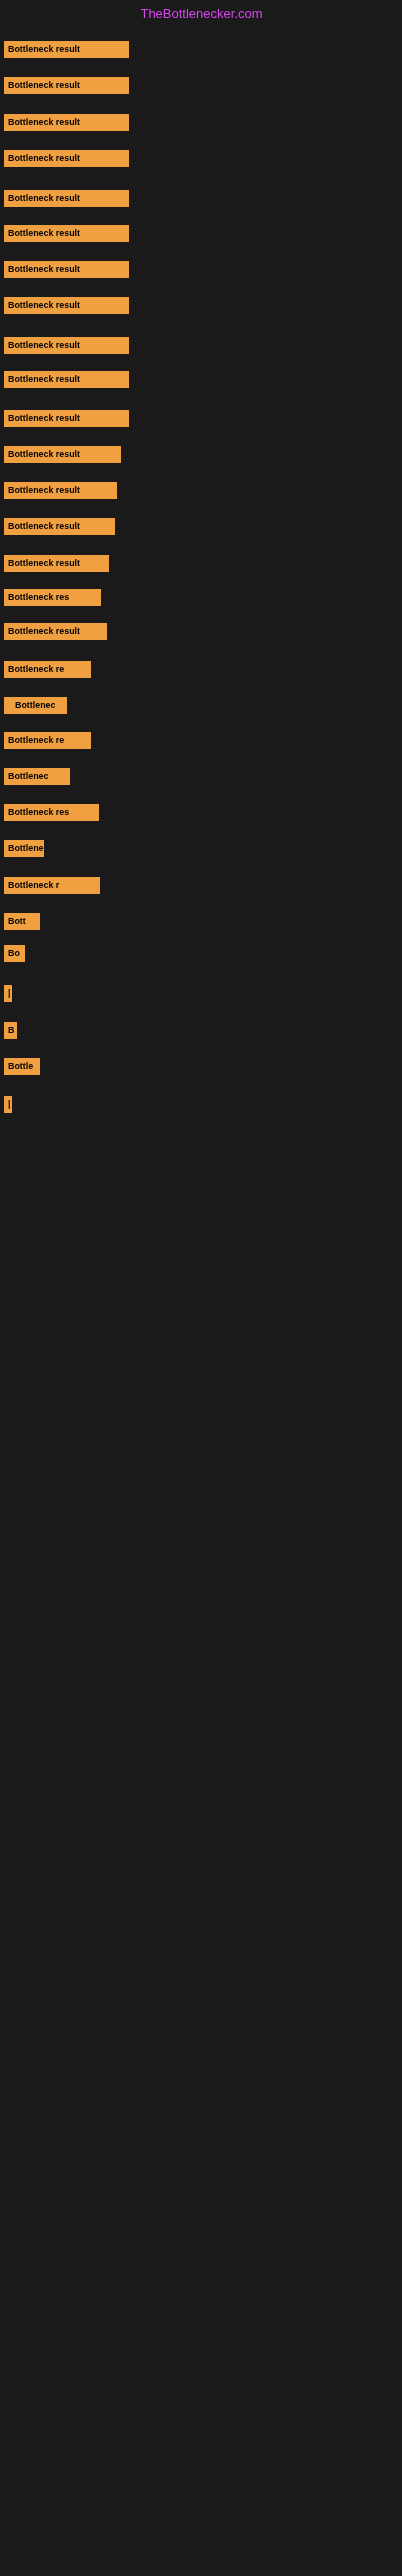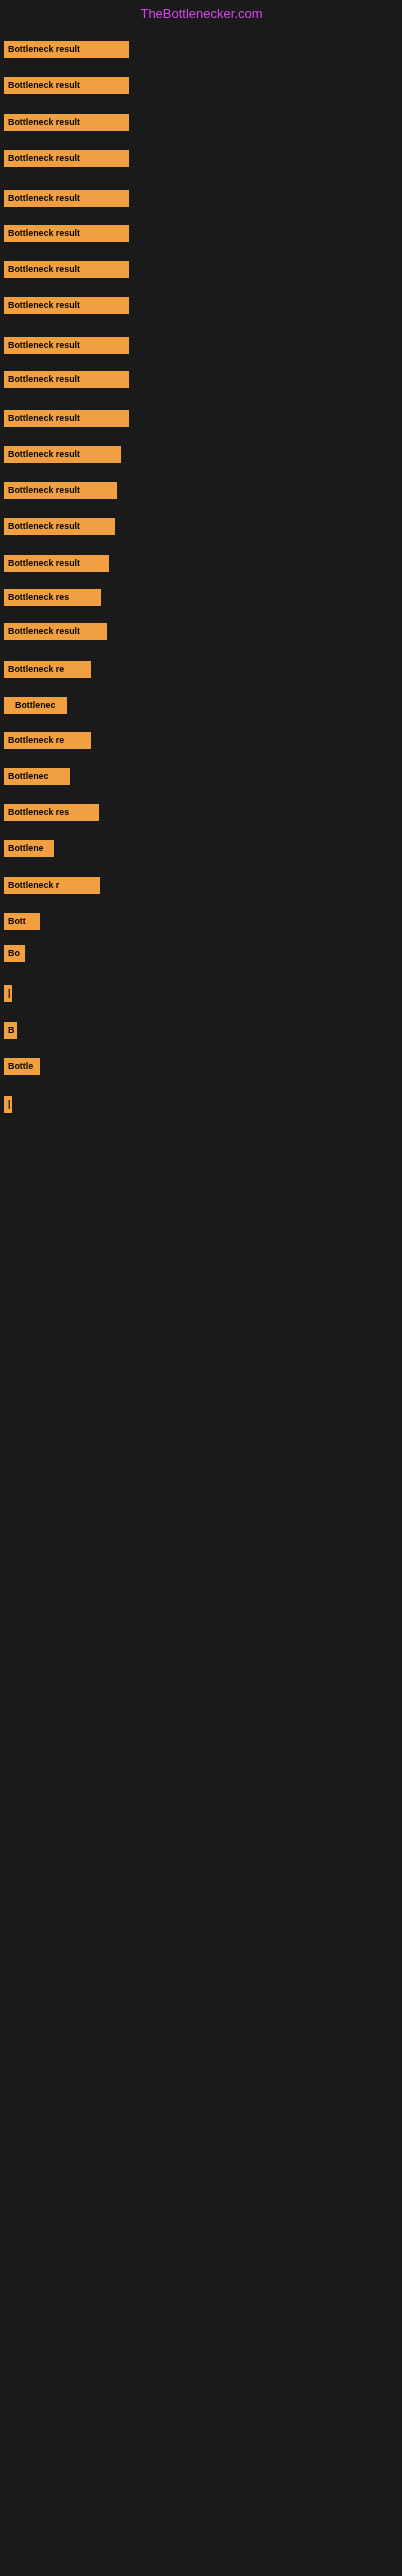--- a/index.html
+++ b/index.html
@@ -116,21 +116,21 @@
     <div class="bar-item" style="top: 707px; left: 4px;">
       <div class="bar-label-box" style="width: 87px;">Bottleneck re</div>
     </div>
     <div class="bar-item" style="top: 743px; left: 4px;">
       <div class="bar-label-box" style="width: 66px;">Bottlenec</div>
     </div>
     <div class="bar-item" style="top: 779px; left: 4px;">
       <div class="bar-label-box" style="width: 95px;">Bottleneck res</div>
     </div>
     <div class="bar-item" style="top: 815px; left: 4px;">
-      <div class="bar-label-box" style="width: 50px;">Bottlene</div>
+      <div class="bar-label-box" style="width: 40px;">Bottlene</div>
     </div>
     <div class="bar-item" style="top: 852px; left: 4px;">
       <div class="bar-label-box" style="width: 96px;">Bottleneck r</div>
     </div>
     <div class="bar-item" style="top: 888px; left: 4px;">
       <div class="bar-label-box" style="width: 36px;">Bott</div>
     </div>
     <div class="bar-item" style="top: 920px; left: 4px;">
       <div class="bar-label-box" style="width: 21px;">Bo</div>
     </div>

